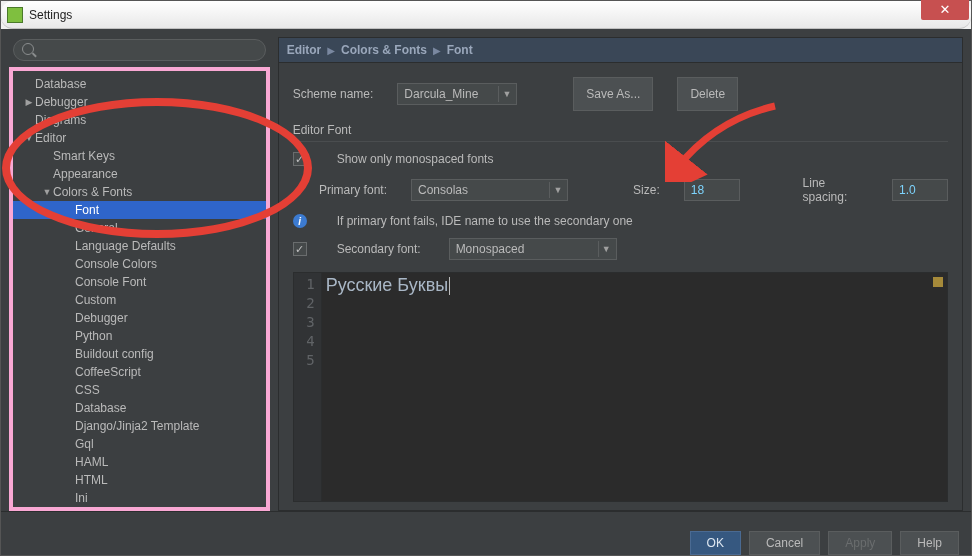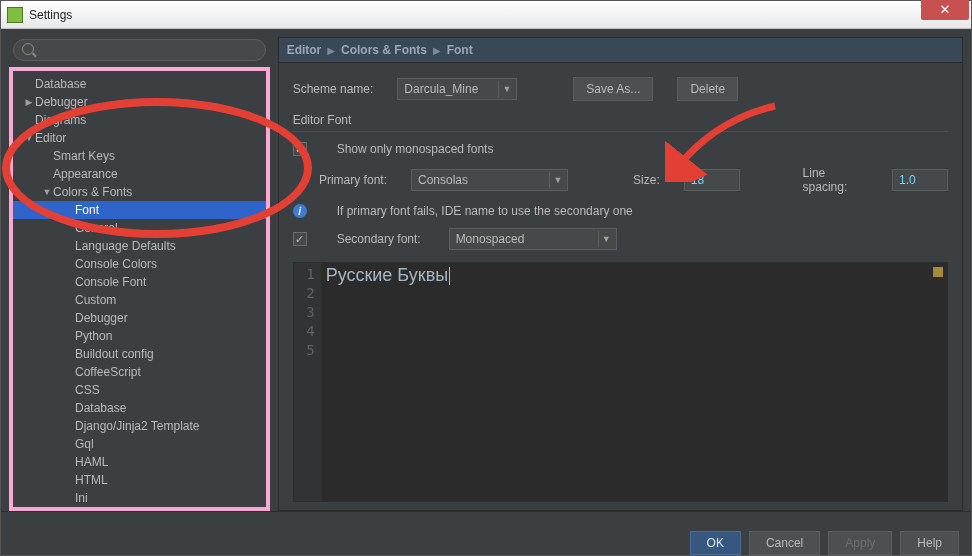--- a/index.html
+++ b/index.html
@@ -1,20 +1,20 @@
 <!DOCTYPE html>
 <html><head>
 <meta charset="utf-8">
 <style>
 * { margin:0; padding:0; box-sizing:border-box; font-family:"Segoe UI",Tahoma,sans-serif; }
 body { width:972px; height:556px; background:#888; overflow:hidden; position:relative; }
 
 
 .win { width:972px; height:556px; border:1px solid #555; background:#f0f0f0; display:flex; flex-direction:column; }
-.titlebar { height:30px; background:linear-gradient(#fff,#e8e8e8); display:flex; align-items:center; padding:0 0 0 6px; border-bottom:1px solid #c0c0c0; }
+.titlebar { height:30px; background:linear-gradient(#fff,#e8e8e8); display:flex; align-items:center; padding:0 0 0 6px; border-bottom:1px solid #c0c0c0;border-radius:12px; }
 .titlebar .app-icon { width:16px; height:16px; background:#7fbf3f; border:1px solid #4a7a2a; margin-right:6px; }
 .titlebar .title { font-size:12px; color:#222; }
 .titlebar .spacer { flex:1; }
 .titlebar .close { width:48px; height:20px; background:#c75050; border-radius:0 0 2px 2px; display:flex; align-items:center; justify-content:center; color:#fff; font-size:11px; margin-right:2px; margin-top:-10px; cursor:pointer; }
 .titlebar .close .x { font-size:13px; line-height:1; }
 
 
 .client { flex:1; background:#3c3f41; display:flex; flex-direction:column; }
 .main { flex:1; display:flex; padding:8px 8px 0 8px; gap:8px; overflow:hidden; }
 
@@ -42,21 +42,21 @@
 .crumb-bar { height:26px; background:#3a4757; border:1px solid #2b2d2e; display:flex; align-items:center; padding:0 8px; gap:6px; }
 .crumb-bar span { font-size:12px; color:#9aa7bb; font-weight:bold; }
 .crumb-bar .sep { color:#7a88a0; font-size:10px; font-weight:normal; }
 
 .right-body { flex:1; border:1px solid #2b2d2e; border-top:none; background:#3c3f41; padding:14px 14px 8px 14px; display:flex; flex-direction:column; overflow:hidden; }
 
 .row { display:flex; align-items:center; gap:24px; margin-bottom:12px; }
 .lbl { font-size:12px; color:#bababa; }
 .select { background:#45494a; border:1px solid #5a5d5e; height:22px; display:flex; align-items:center; padding:0 20px 0 6px; font-size:12px; color:#bababa; position:relative; cursor:pointer; }
 .select .dd { position:absolute; right:2px; top:2px; width:16px; height:16px; border-left:1px solid #5a5d5e; display:flex; align-items:center; justify-content:center; font-size:9px; color:#a0a0a0; }
-.btn-d { background:#4c5052; border:1px solid #5a5d5e; height:24px; padding:0 12px; font-size:12px; color:#bababa; cursor:pointer; }
+.btn-d { background:#4c5052; border:1px solid #5a5d5e; height:34px; padding:0 12px; font-size:12px; color:#bababa; cursor:pointer; }
 
 .group-title { font-size:12px; color:#bababa; border-bottom:1px solid #4a4d4f; padding-bottom:4px; margin-bottom:10px; }
 .check { width:14px; height:14px; background:#45494a; border:1px solid #6a6d6e; display:inline-flex; align-items:center; justify-content:center; font-size:11px; color:#c0c0c0; margin-right:6px; }
 .info-ico { width:14px; height:14px; border-radius:50%; background:#3c7bd1; color:#fff; font-size:10px; font-weight:bold; display:inline-flex; align-items:center; justify-content:center; margin-right:6px; font-style:italic; }
 .inp { background:#45494a; border:1px solid #5a5d5e; height:22px; padding:0 6px; font-size:12px; color:#7dd3fc; width:56px; outline:none; }
 
 
 .preview { flex:1; margin-top:6px; border:1px solid #2b2d2e; background:#2b2b2b; display:flex; overflow:hidden; position:relative; }
 .gutter { width:28px; background:#313335; border-right:1px solid #2b2d2e; padding-top:2px; }
 .gutter div { height:19px; line-height:19px; text-align:right; padding-right:6px; color:#606366; font-family:Consolas,monospace; font-size:14px; }

